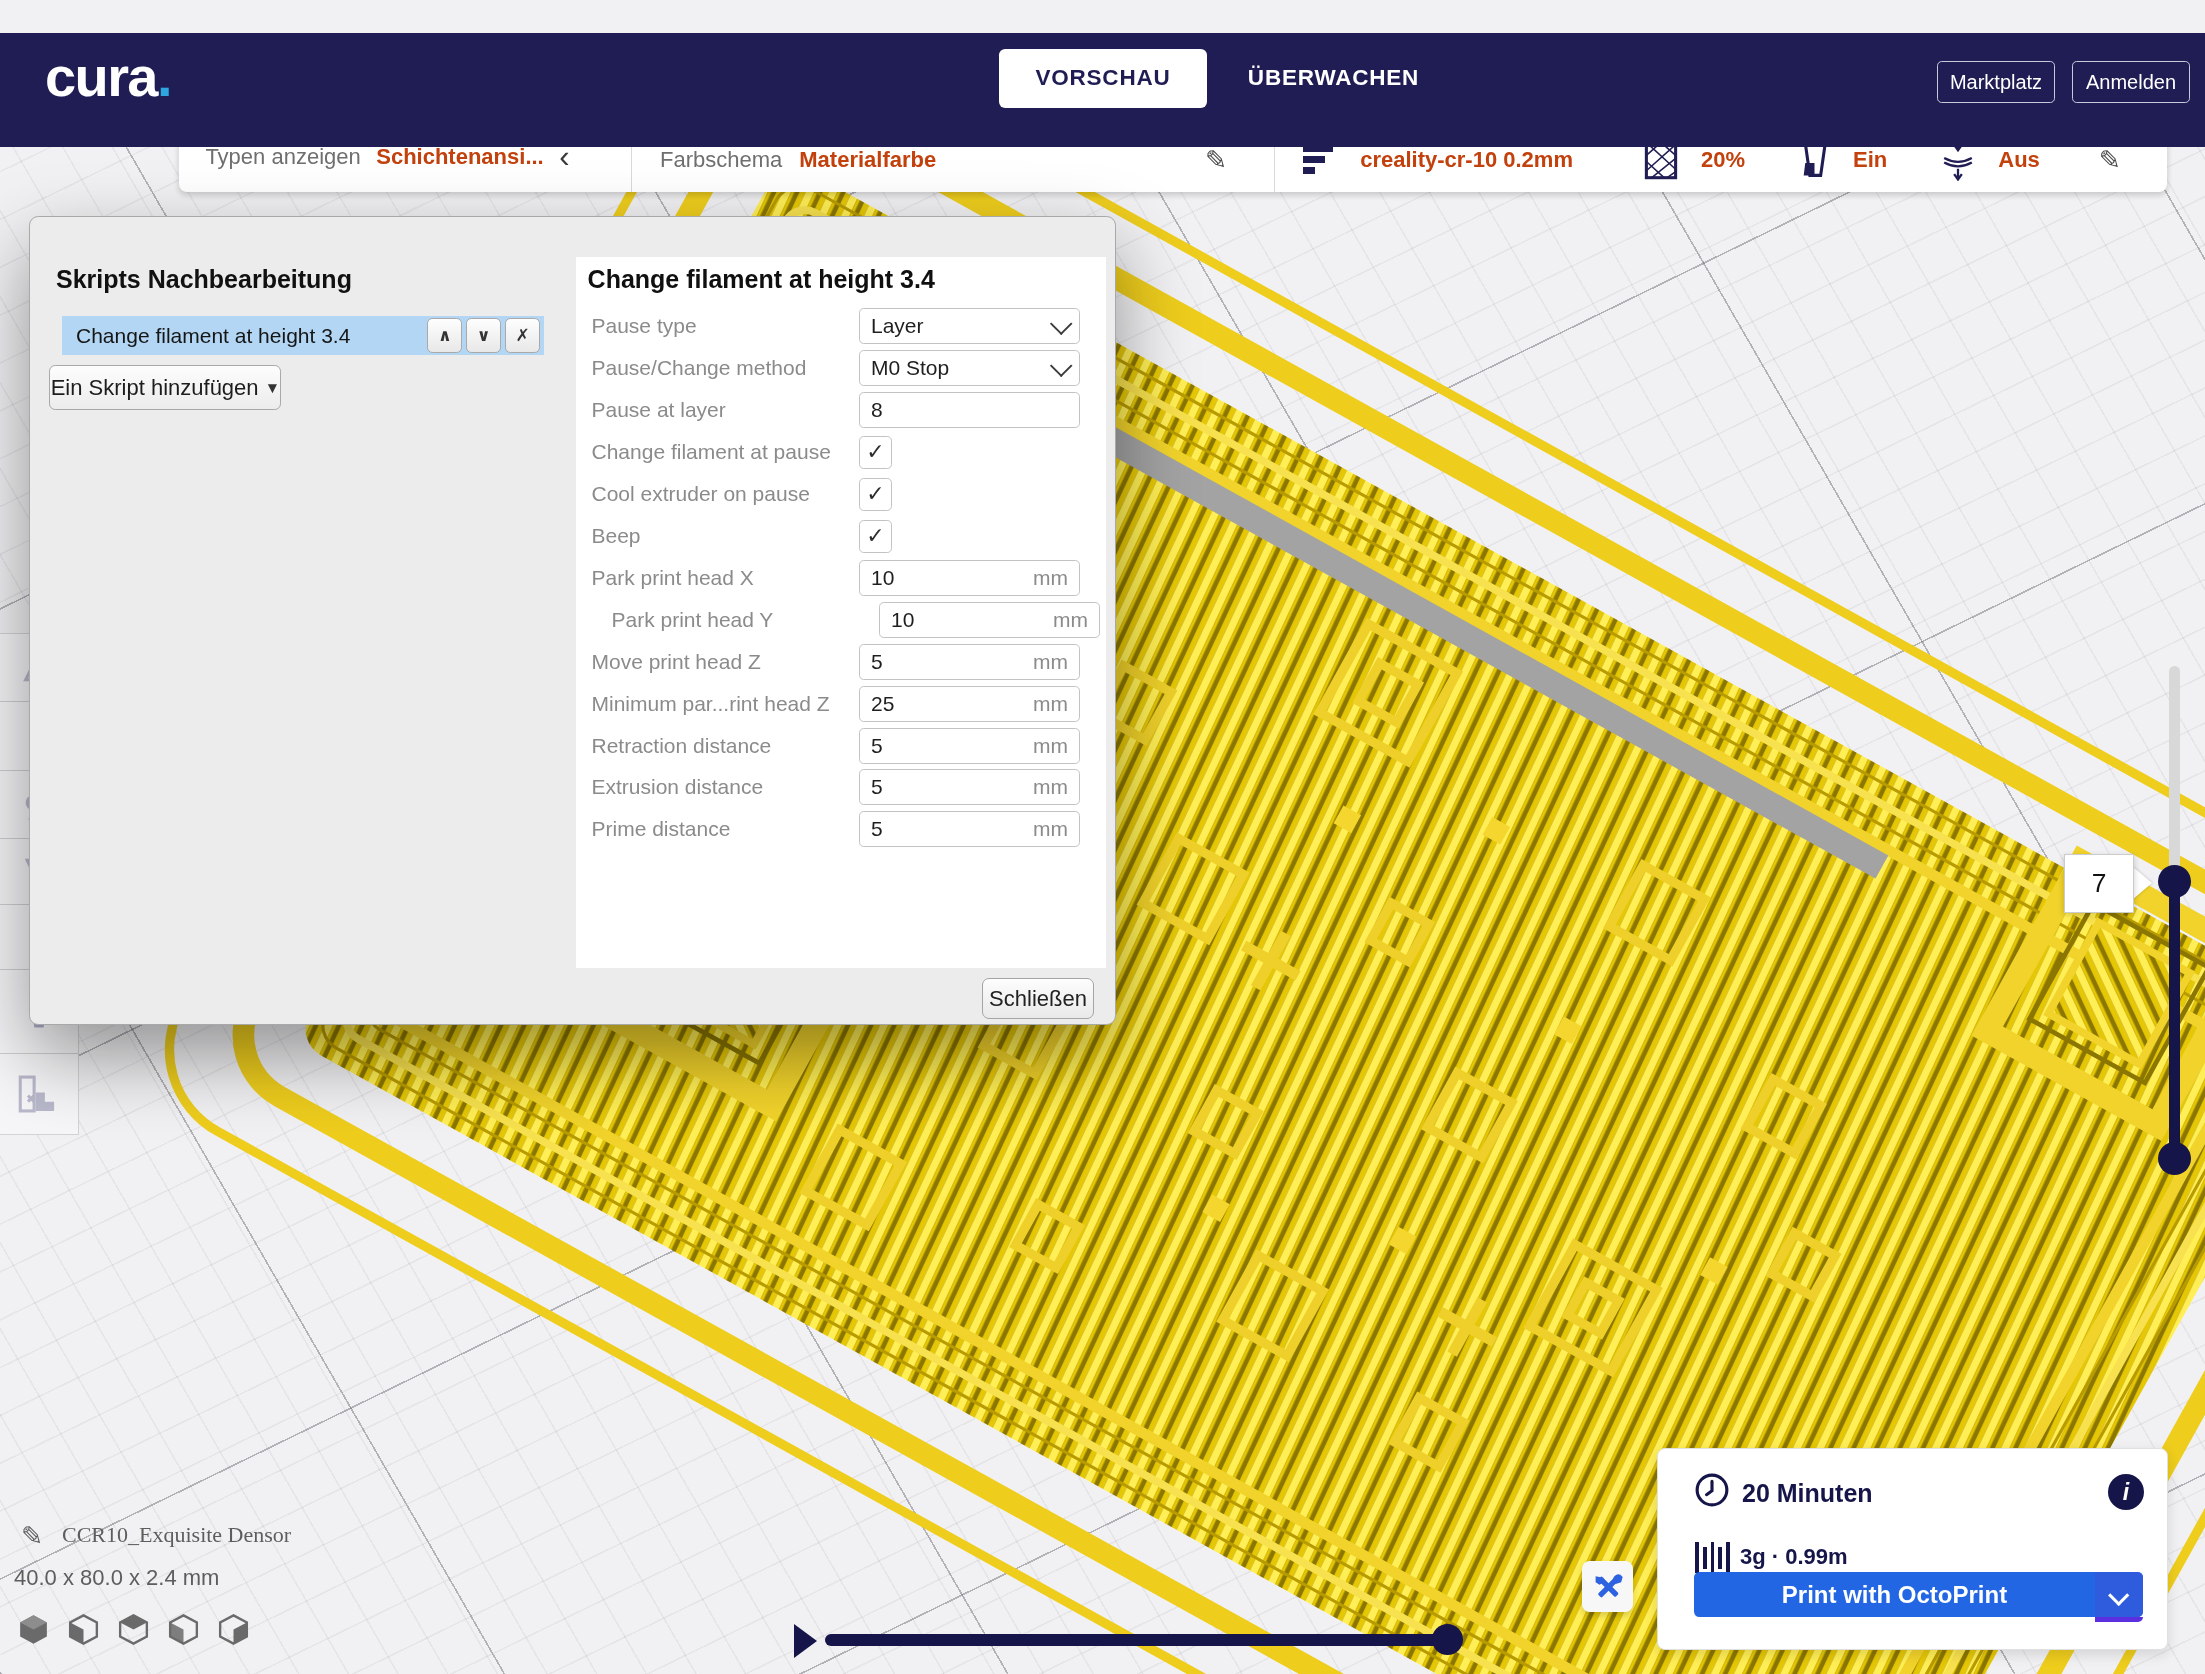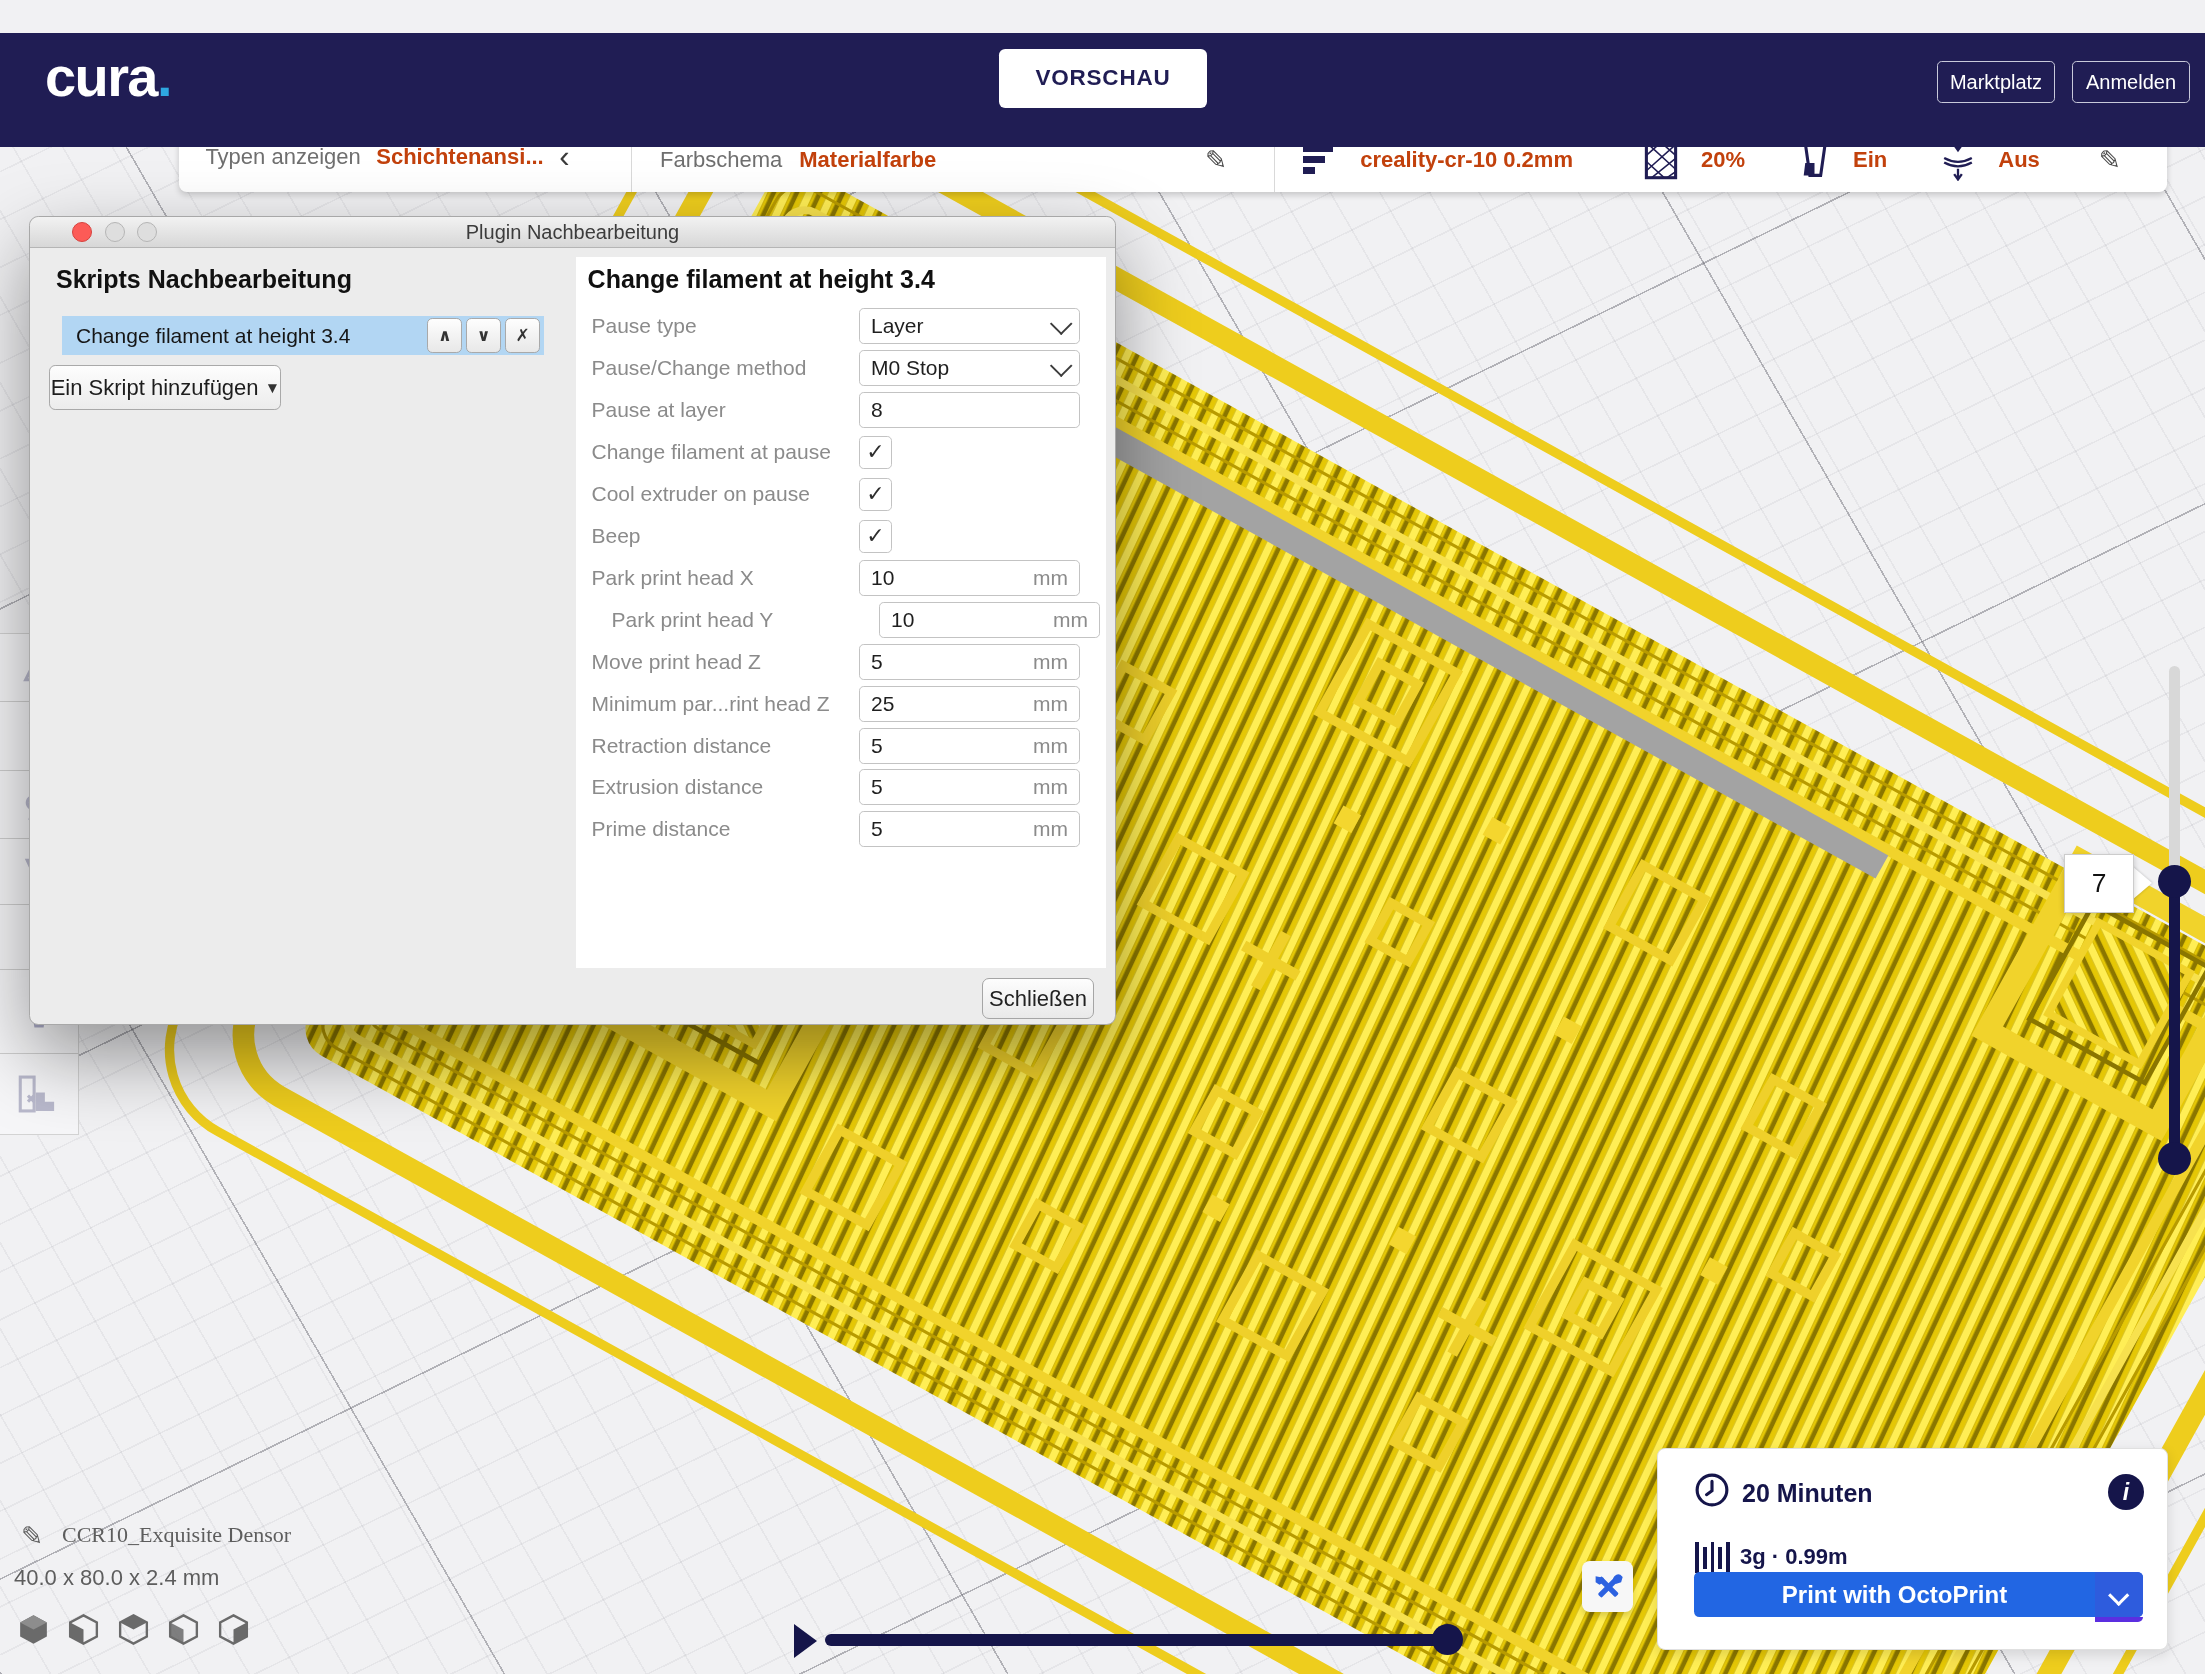--- a/index.html
+++ b/index.html
@@ -298,31 +298,26 @@
       </svg>
       <span class="vb-value">Aus</span>
       <span class="pencil" style="margin-left:36px">✎</span>
     </div>
   </div>
 
 
   <div id="navbar">
     <div id="logo"><span>cura</span><span class="dot">.</span></div>
     <div class="navtab active" style="left:999px;width:208px">VORSCHAU</div>
+    <div class="navtab" style="left:1248px;width:171px">ÜBERWACHEN</div>
     <div class="navbtn" style="left:1937px;width:116px">Marktplatz</div>
     <div class="navbtn" style="left:2072px;width:116px">Anmelden</div>
   </div>
 
   <div id="dialog">
-    <div id="dlg-titlebar">
-      <span class="dlg-dot" style="left:42px;background:#fc5b57;border:0.8px solid #d6423e"></span>
-      <span class="dlg-dot" style="left:75px;background:#dedede;border:0.8px solid #b5b5b5"></span>
-      <span class="dlg-dot" style="left:107px;background:#dedede;border:0.8px solid #b5b5b5"></span>
-      <div id="dlg-title">Plugin Nachbearbeitung</div>
-    </div>
     <div id="dlg-left-heading">Skripts Nachbearbeitung</div>
     <div id="script-row">
       <span class="txt">Change filament at height 3.4</span>
       <span class="mini-btn">∧</span>
       <span class="mini-btn">∨</span>
       <span class="mini-btn">✗</span>
     </div>
     <div id="add-script-btn">
       <span>Ein Skript hinzufügen</span>
       <span class="caret">▼</span>

